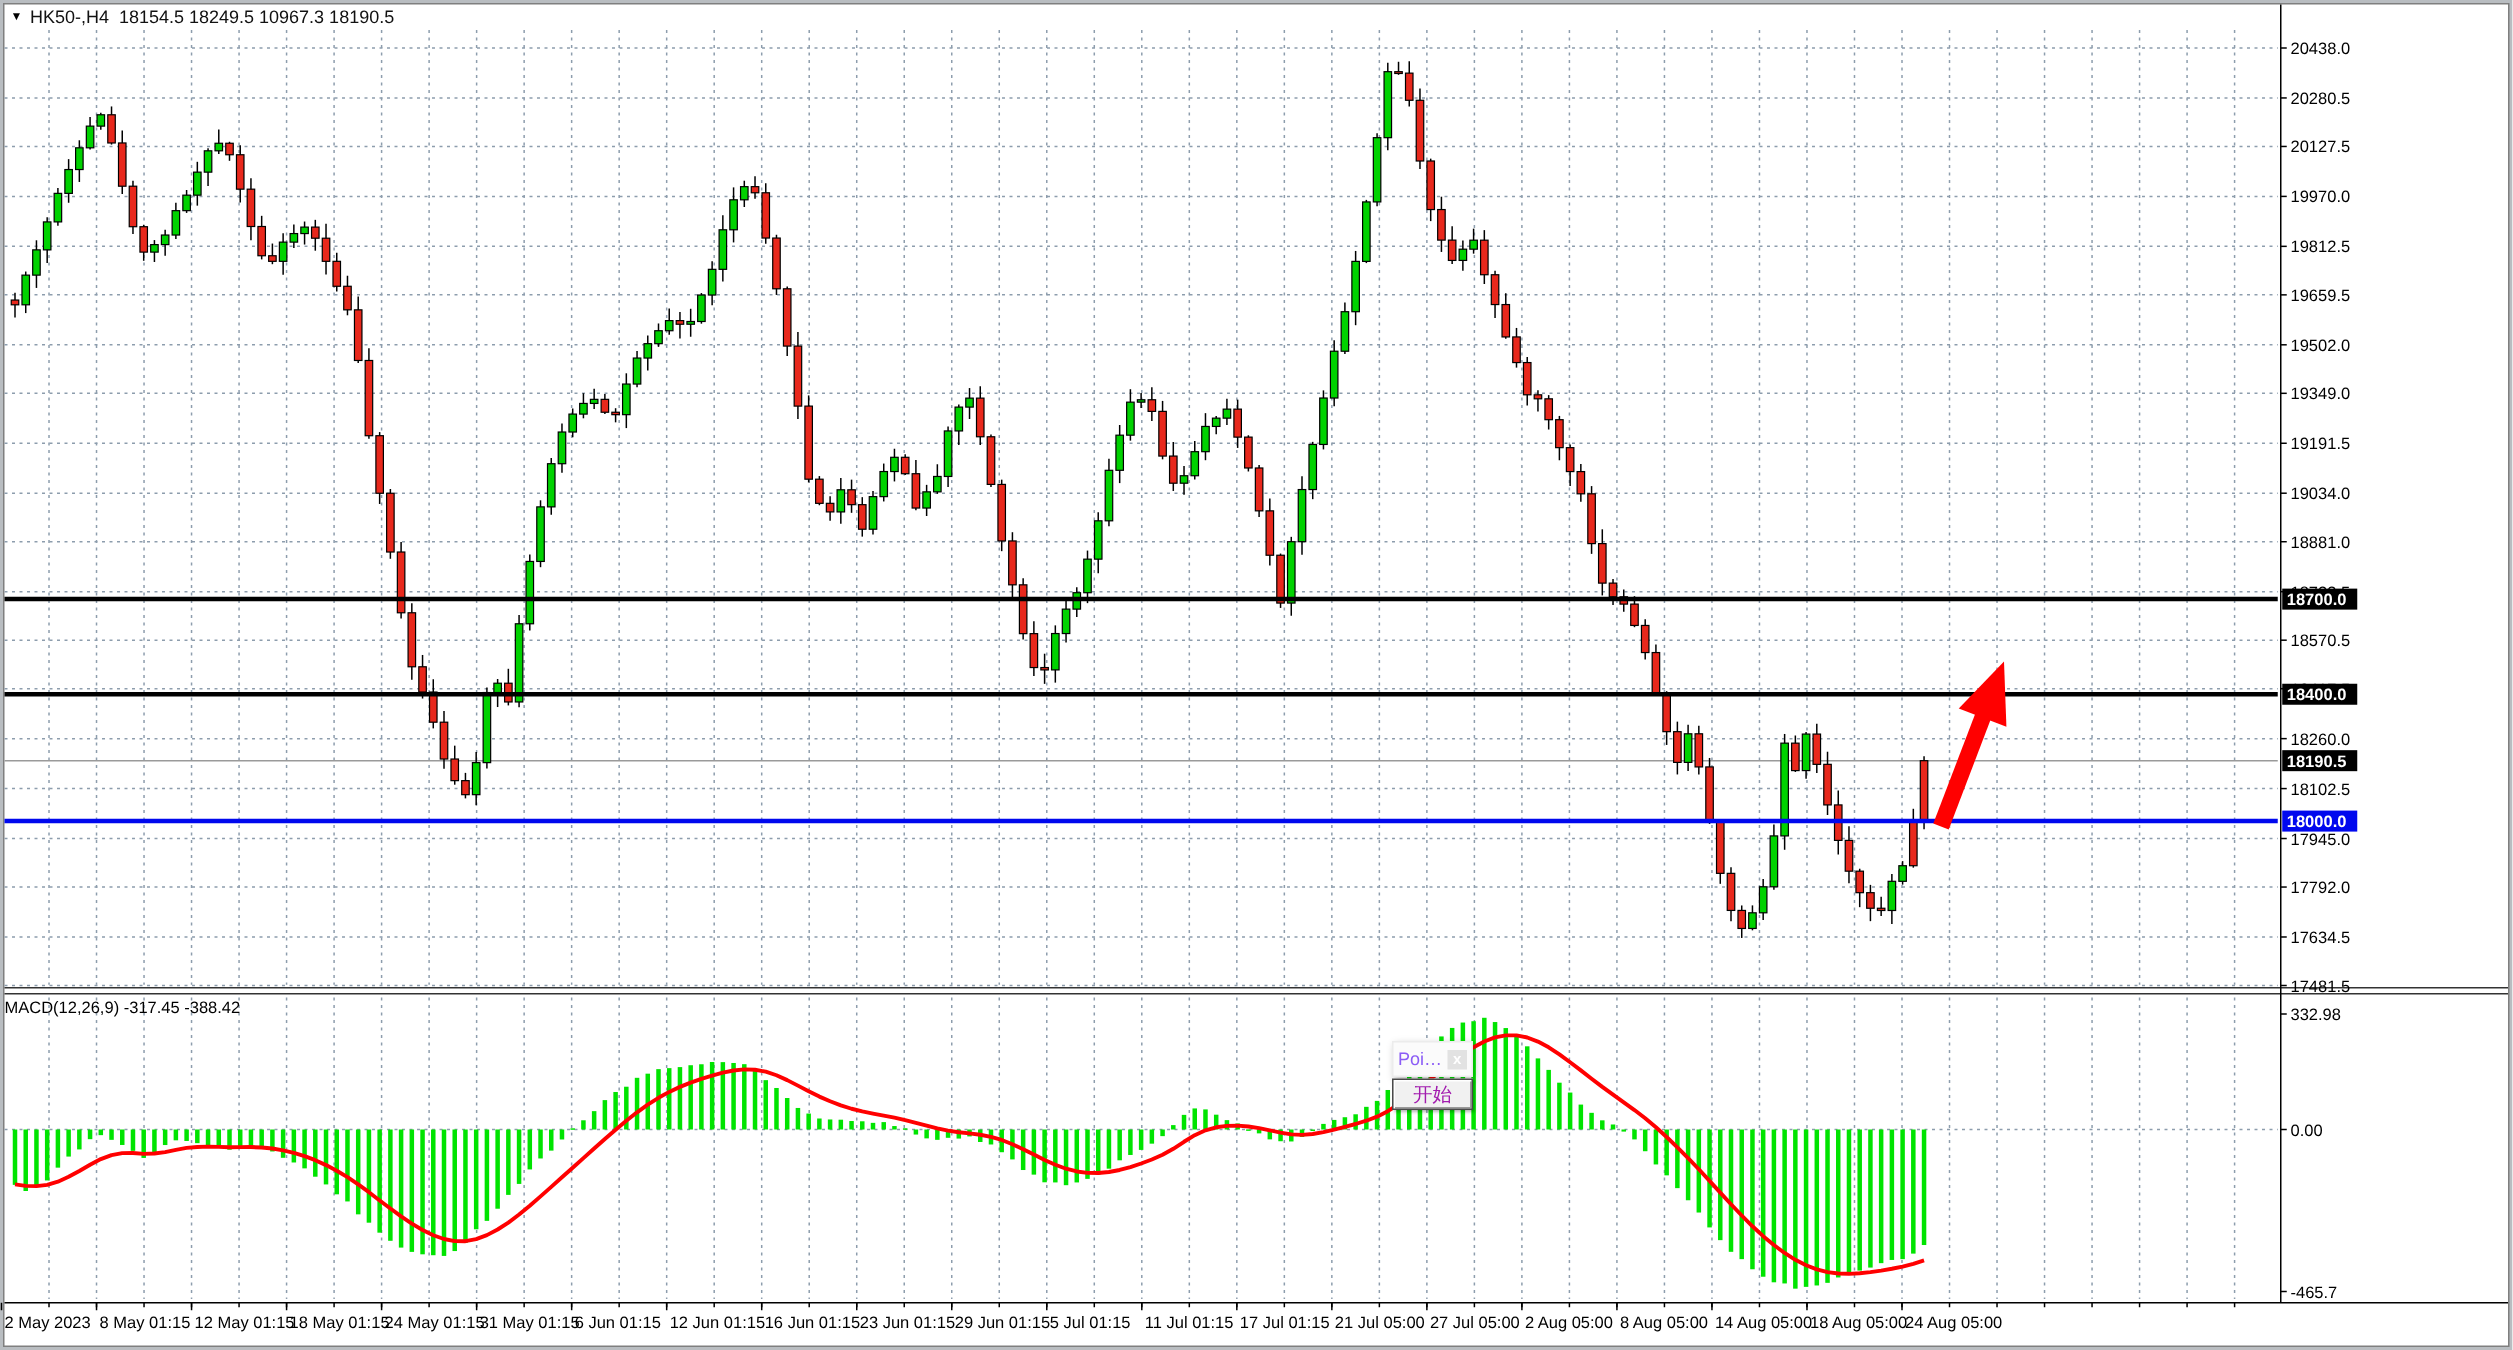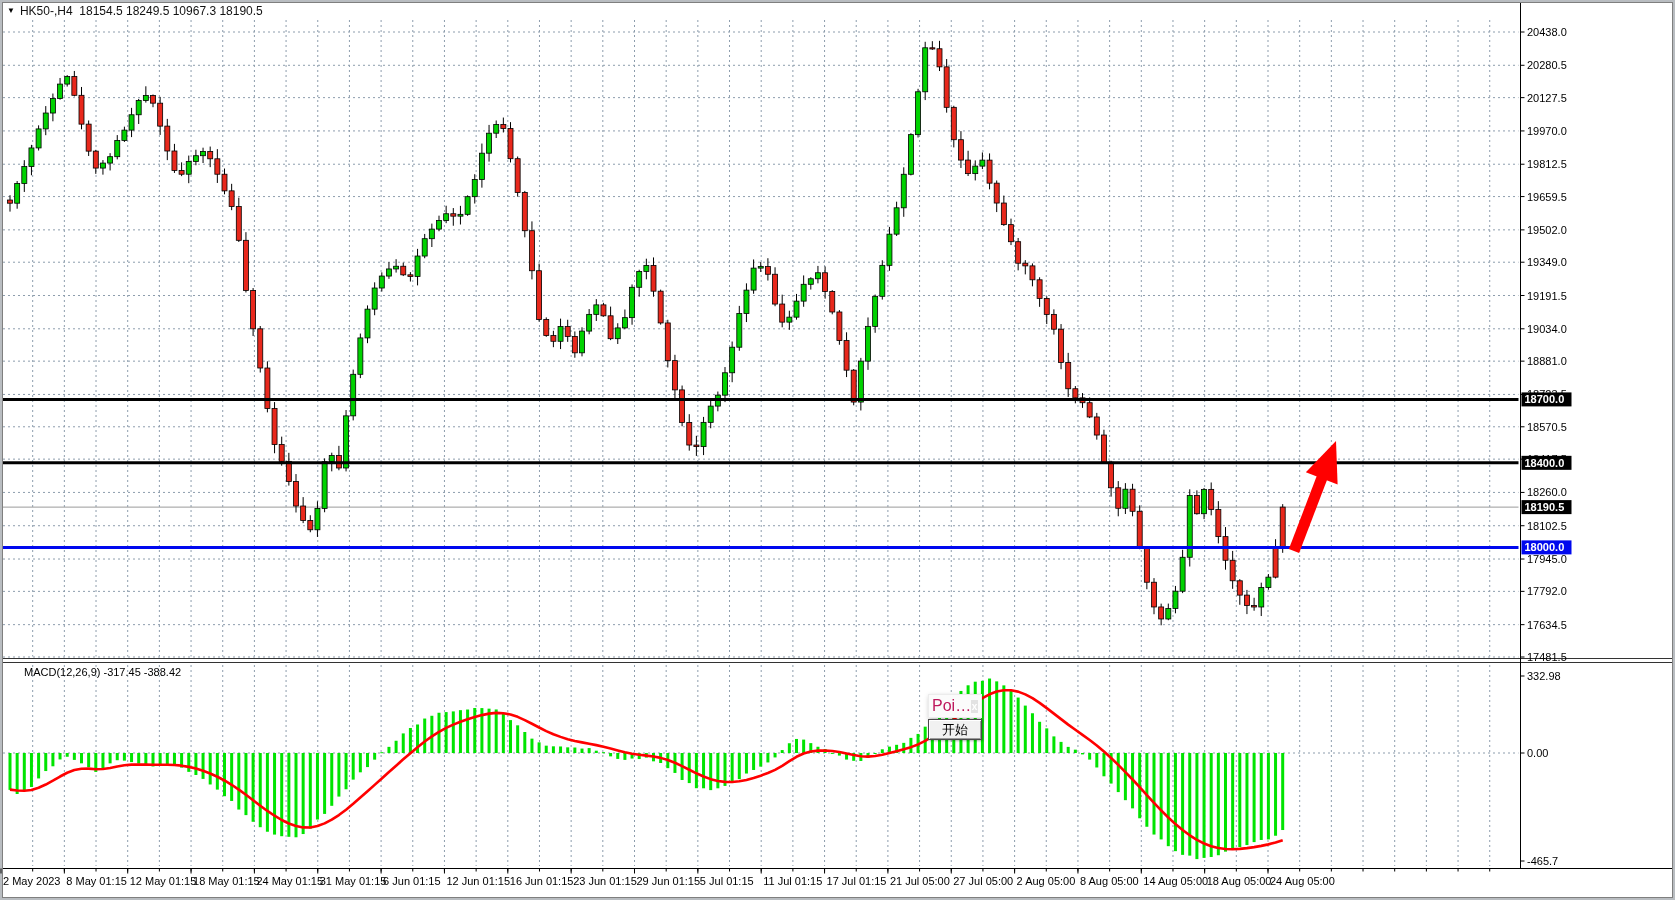--- a/index.html
+++ b/index.html
@@ -3,32 +3,32 @@
 <meta charset="utf-8">
 <style>
   html,body{margin:0;padding:0;background:#e8e8e8;}
   .screen{position:relative;width:1675px;height:900px;background:#fff;overflow:hidden;
           font-family:"Liberation Sans",sans-serif;}
   .screen svg{position:absolute;left:0;top:0;}
   svg text{font-family:"Liberation Sans",sans-serif;font-size:11px;fill:#000;}
   .chart-title{position:absolute;left:7px;top:4px;font-size:12px;color:#111;white-space:pre;
                display:flex;align-items:center;gap:5px;z-index:5;}
   .chart-title .tri{font-size:8px;color:#000;line-height:1;}
-  .macd-label{position:absolute;left:24px;top:666px;font-size:11px;color:#000;z-index:5;white-space:pre;}
+  .macd-label{position:absolute;left:3px;top:666px;font-size:11px;color:#000;z-index:5;white-space:pre;}
   .popup{position:absolute;left:928px;top:694px;z-index:10;width:56px;}
   .popup .tip{width:54px;height:24px;background:#fbfbfb;border:1px solid #ececec;
               box-shadow:1px 2px 5px rgba(0,0,0,.25);display:flex;align-items:center;
               justify-content:space-between;padding:0 3px;box-sizing:border-box;}
-  .popup .tip-text{color:#be185d;font-size:16px;}
+  .popup .tip-text{color:#8b5cf6;font-size:12px;}
   .popup .tip-close{width:13px;height:13px;background:#e2e2e2;color:#fff;font-size:10px;
               font-weight:bold;display:flex;align-items:center;justify-content:center;cursor:pointer;}
   .popup .start{display:flex;align-items:center;justify-content:center;margin-top:1px;
               width:54px;height:21px;background:#f1f1f1;border:1px solid #4a4a4a;
               box-shadow:inset 1px 1px 0 #fff, inset -1px -1px 0 #9a9a9a, 1px 1px 2px rgba(0,0,0,.3);
-              font-size:13px;color:#000000;padding:0;font-family:"Liberation Sans",sans-serif;cursor:pointer;}
+              font-size:13px;color:#a21caf;padding:0;font-family:"Liberation Sans",sans-serif;cursor:pointer;}
 </style>
 </head>
 <body>
 
 <div class="screen">
   <svg id="svg" width="1675" height="900" viewBox="0 0 1675 900">
       <g>
         <rect x="0" y="0" width="1675" height="900" fill="#b9bdc1"></rect>
         <rect x="2.5" y="2.5" width="1670" height="895" fill="#ffffff" stroke="#7f7f7f" stroke-width="1"></rect>
       </g>

